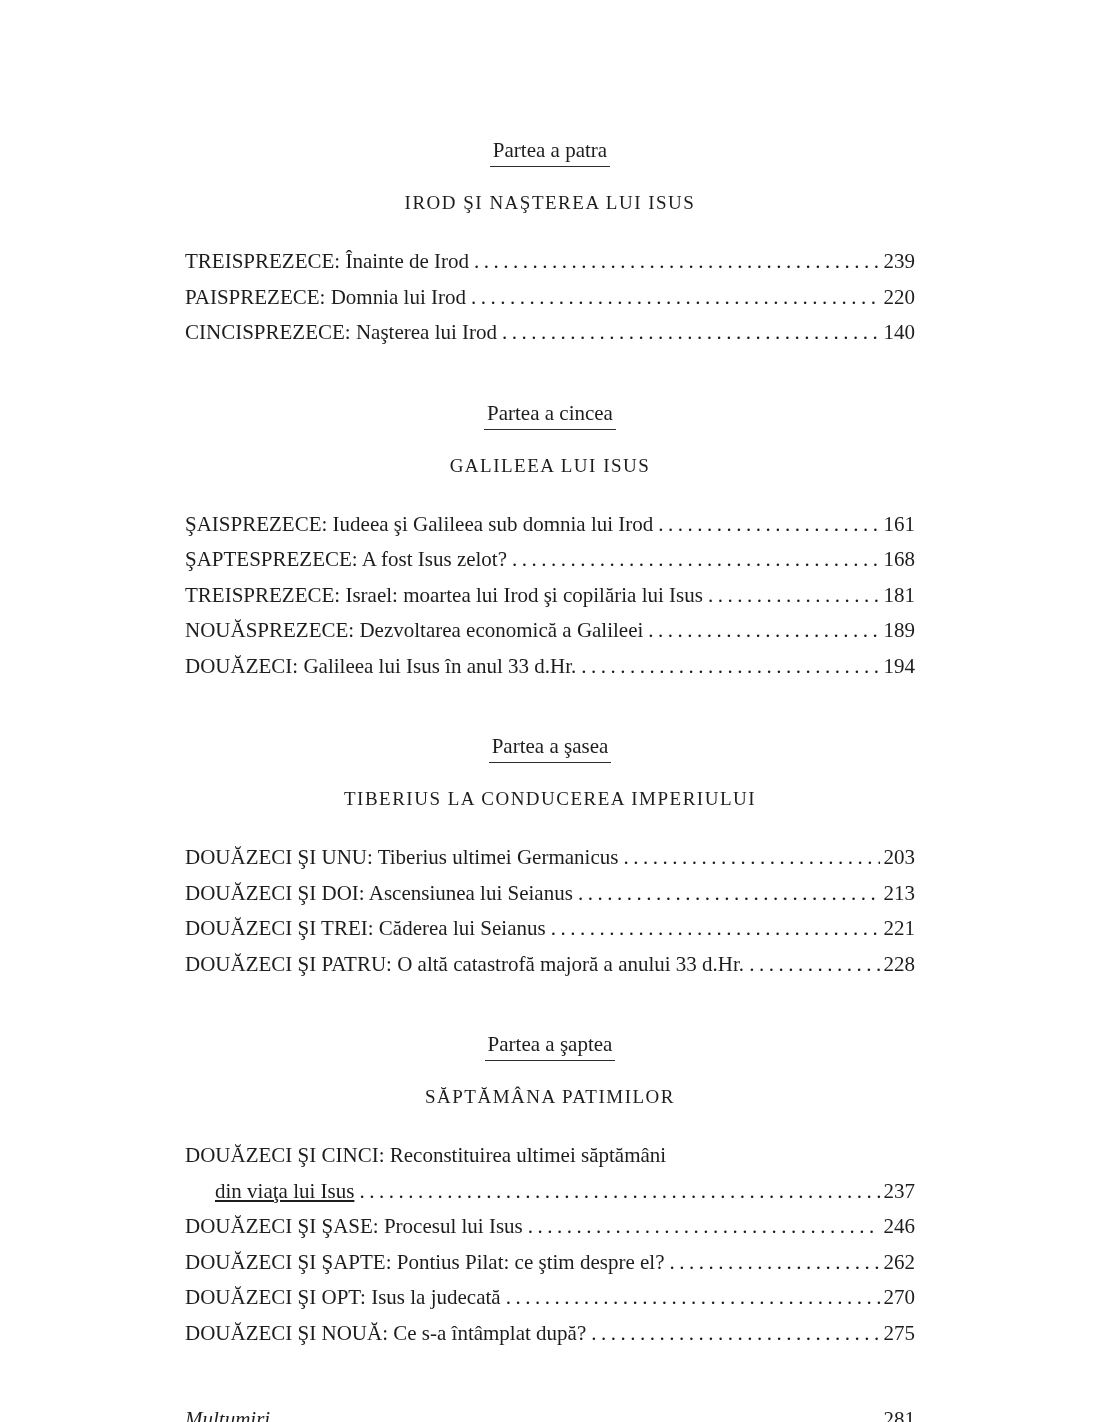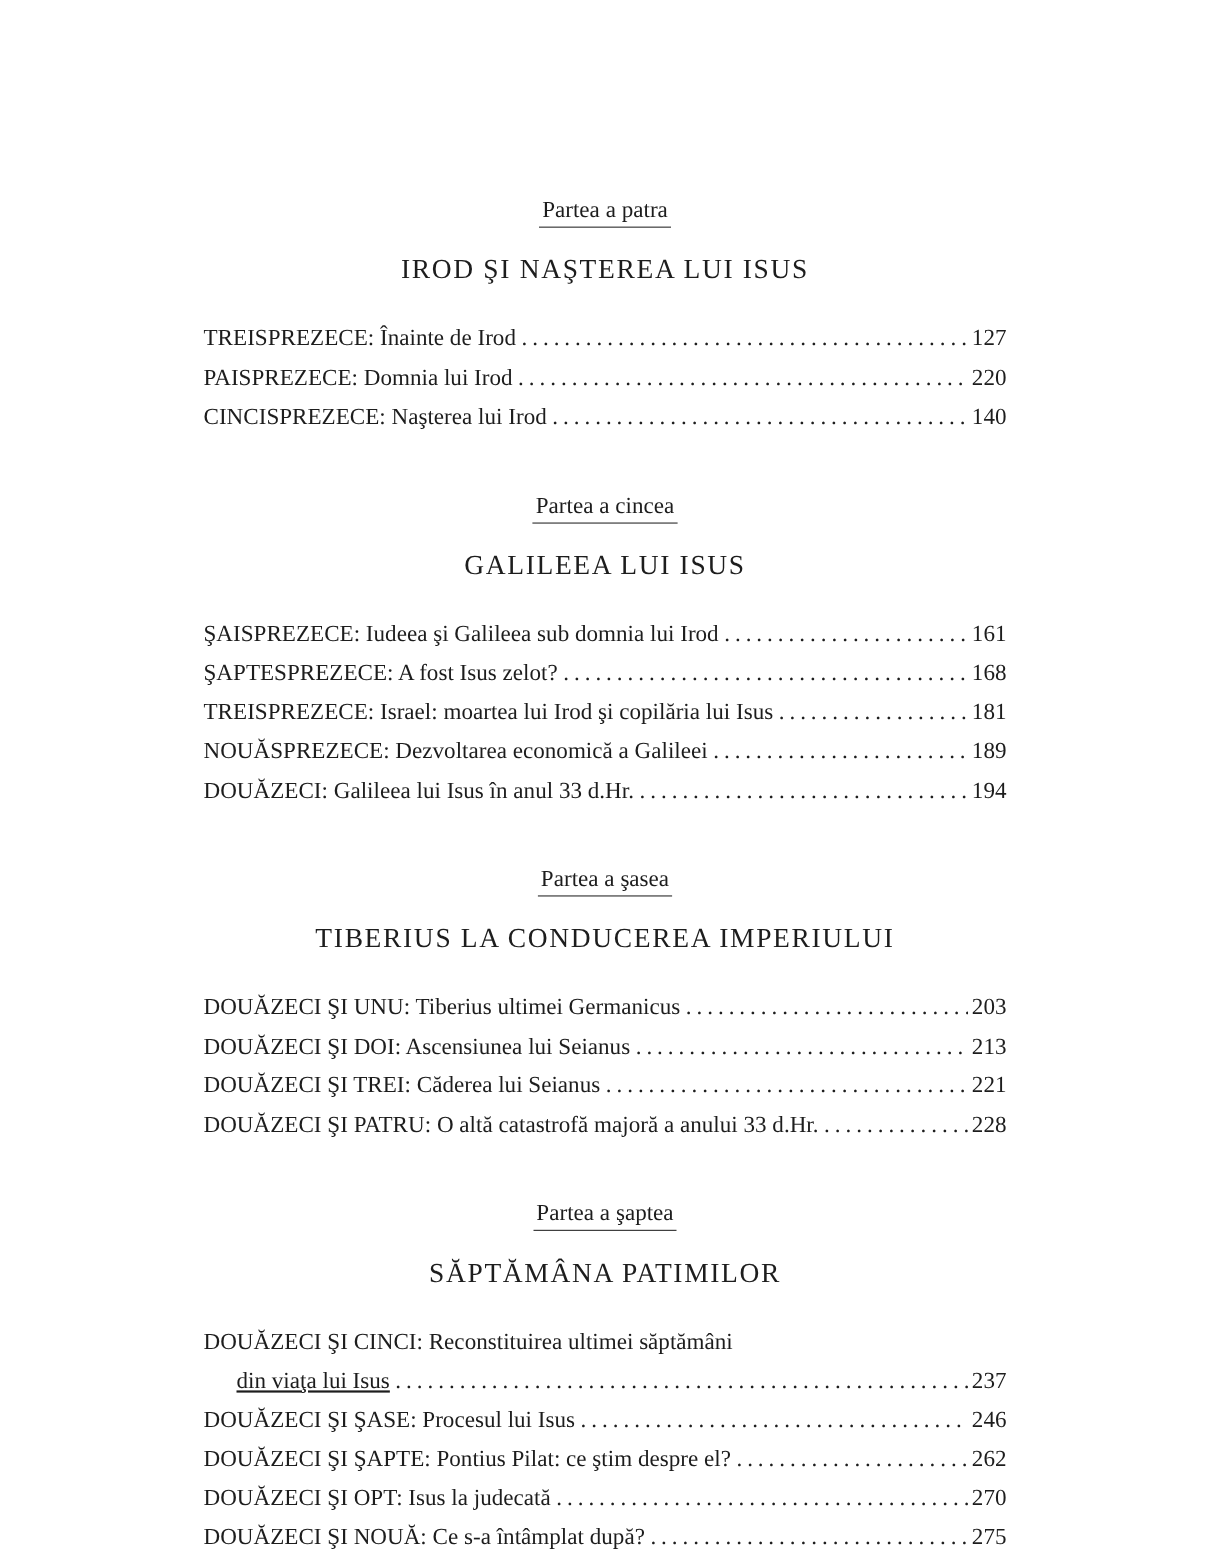--- a/index.html
+++ b/index.html
@@ -15,35 +15,34 @@
     font-family: "Liberation Serif", "DejaVu Serif", serif;
   }
   .page {
     box-sizing: border-box;
     width: 1100px;
     height: 1422px;
     padding: 138px 185px 40px 185px;
   }
   .section {
     margin-bottom: 50px;
-    margin-top: 40px;
   }
   .part-heading {
     text-align: center;
     font-size: 21px;
     margin: 0 0 25px 0;
   }
   .part-heading .underlined {
     display: inline-block;
     border-bottom: 1.5px solid #2c2c2c;
     padding: 0 3px 3px 3px;
   }
   .section-title {
     text-align: center;
-    font-size: 25px;
+    font-size: 19px;
     letter-spacing: 1.5px;
     margin: 0 0 30px 0;
   }
   .entries {
     font-size: 21px;
   }
   .row {
     display: flex;
     align-items: baseline;
     line-height: 35.5px;
@@ -93,21 +92,21 @@
 
   <div class="section">
     <div class="part-heading">
       <span class="underlined">Partea a patra</span>
     </div>
     <div class="section-title">IROD ŞI NAŞTEREA LUI ISUS</div>
     <div class="entries">
       <div class="row">
         <span class="label">TREISPREZECE: Înainte de Irod</span>
         <span class="leader"></span>
-        <span class="page-num">127</span>
+        <span class="page-num">239</span>
       </div>
       <div class="row">
         <span class="label">PAISPREZECE: Domnia lui Irod</span>
         <span class="leader"></span>
         <span class="page-num">220</span>
       </div>
       <div class="row">
         <span class="label">CINCISPREZECE: Naşterea lui Irod</span>
         <span class="leader"></span>
         <span class="page-num">140</span>

